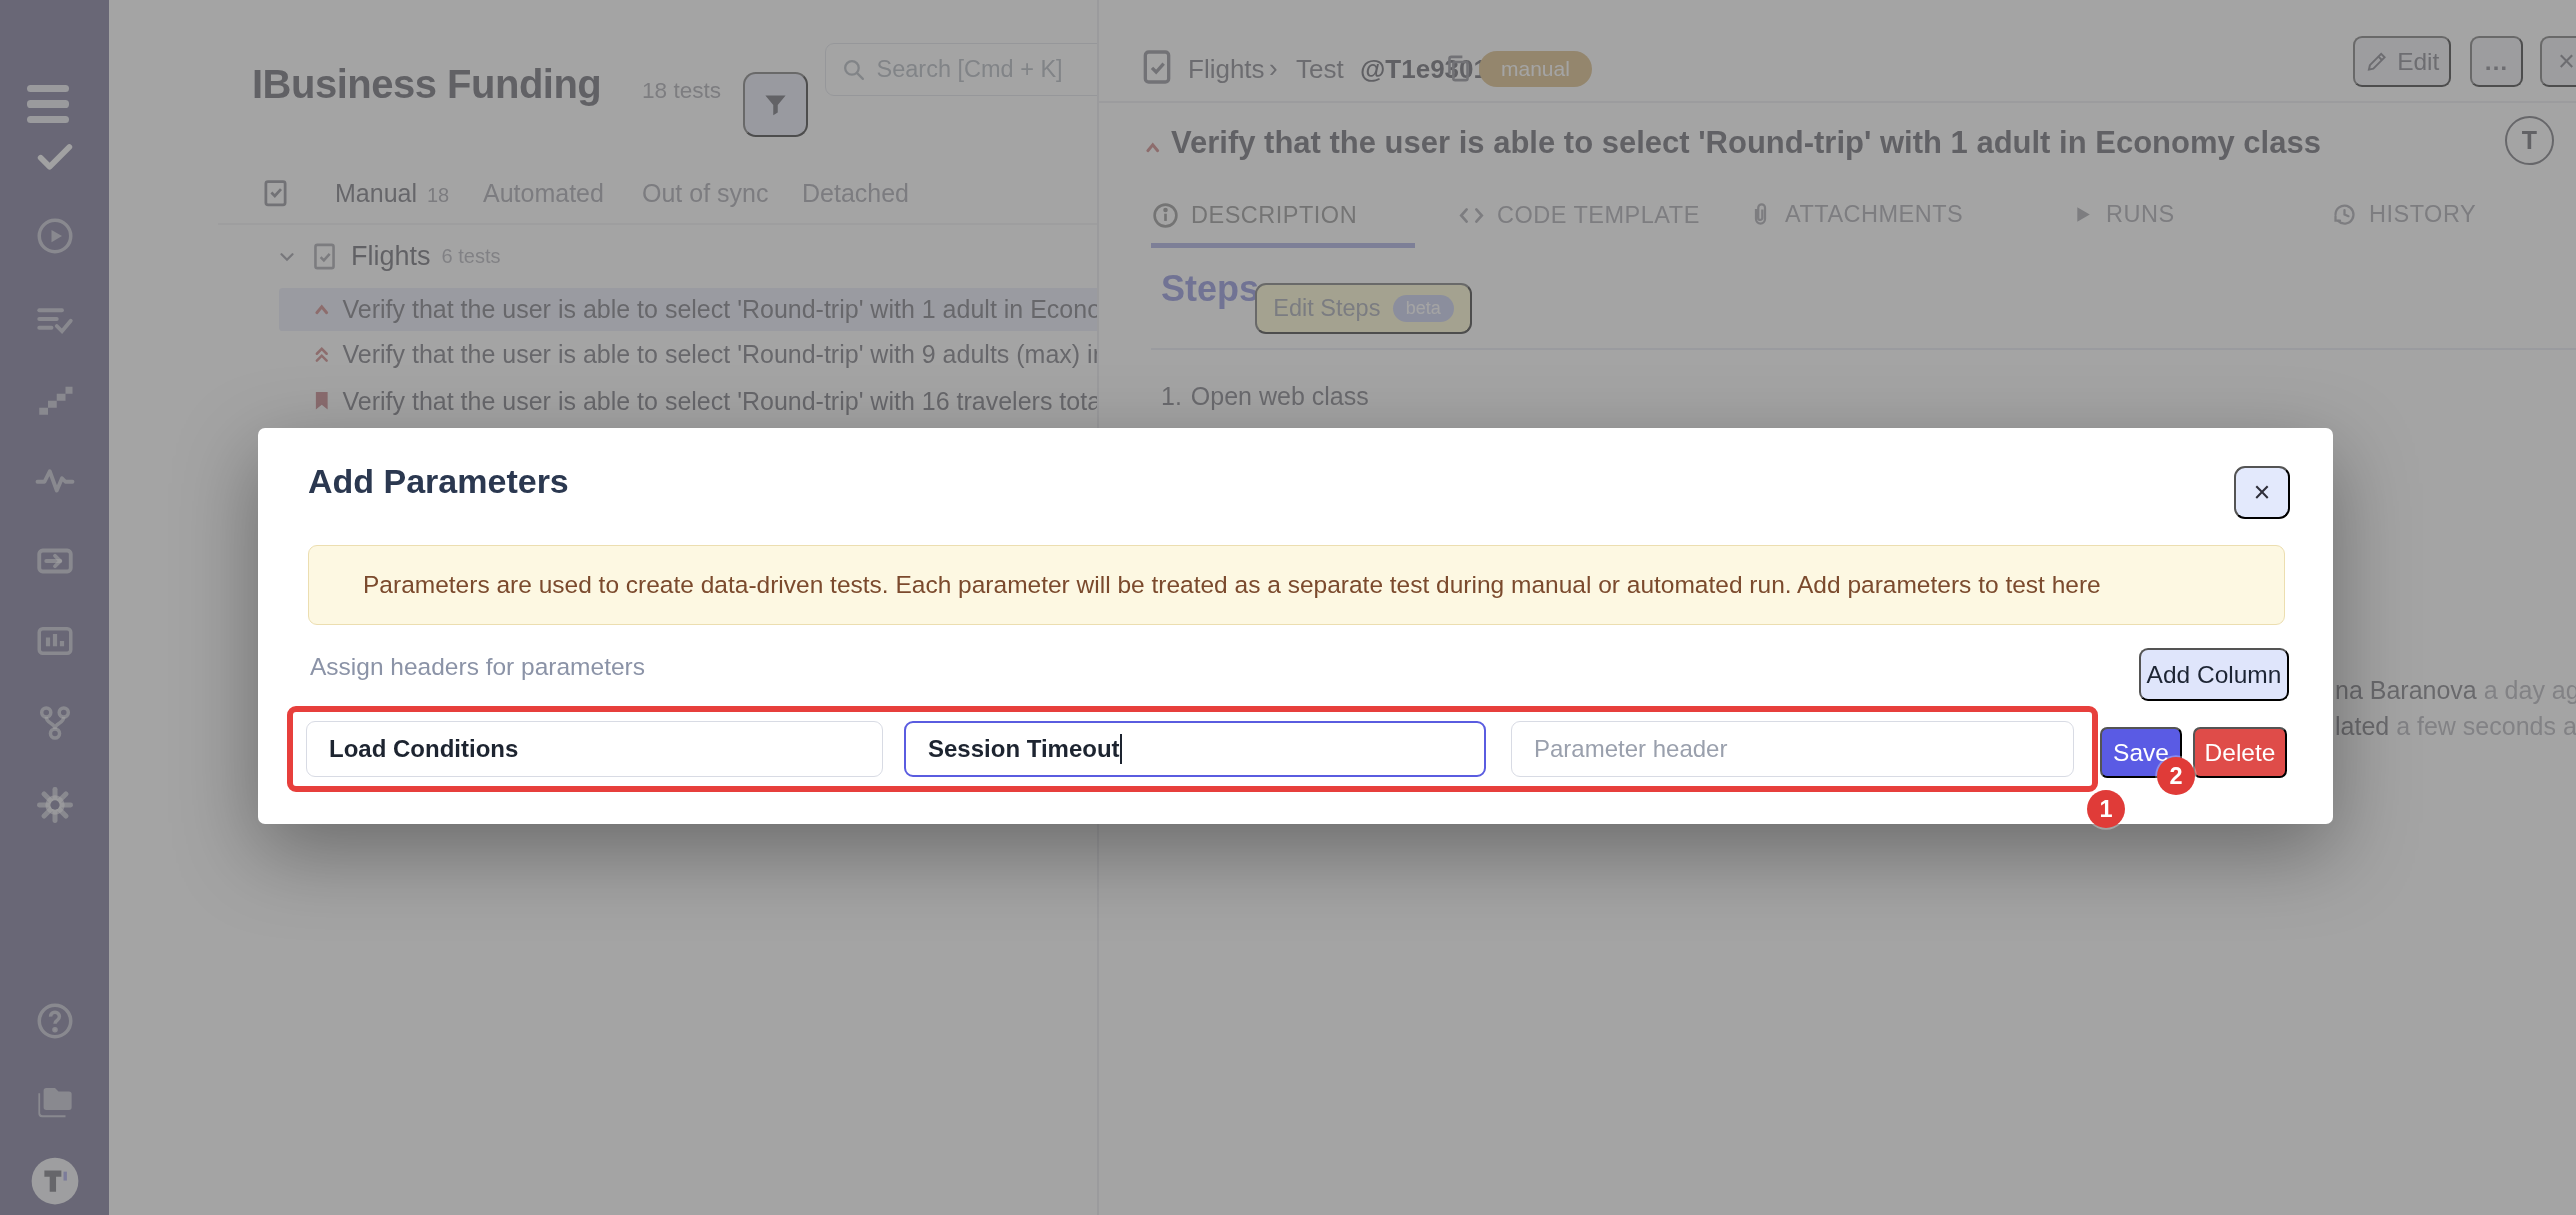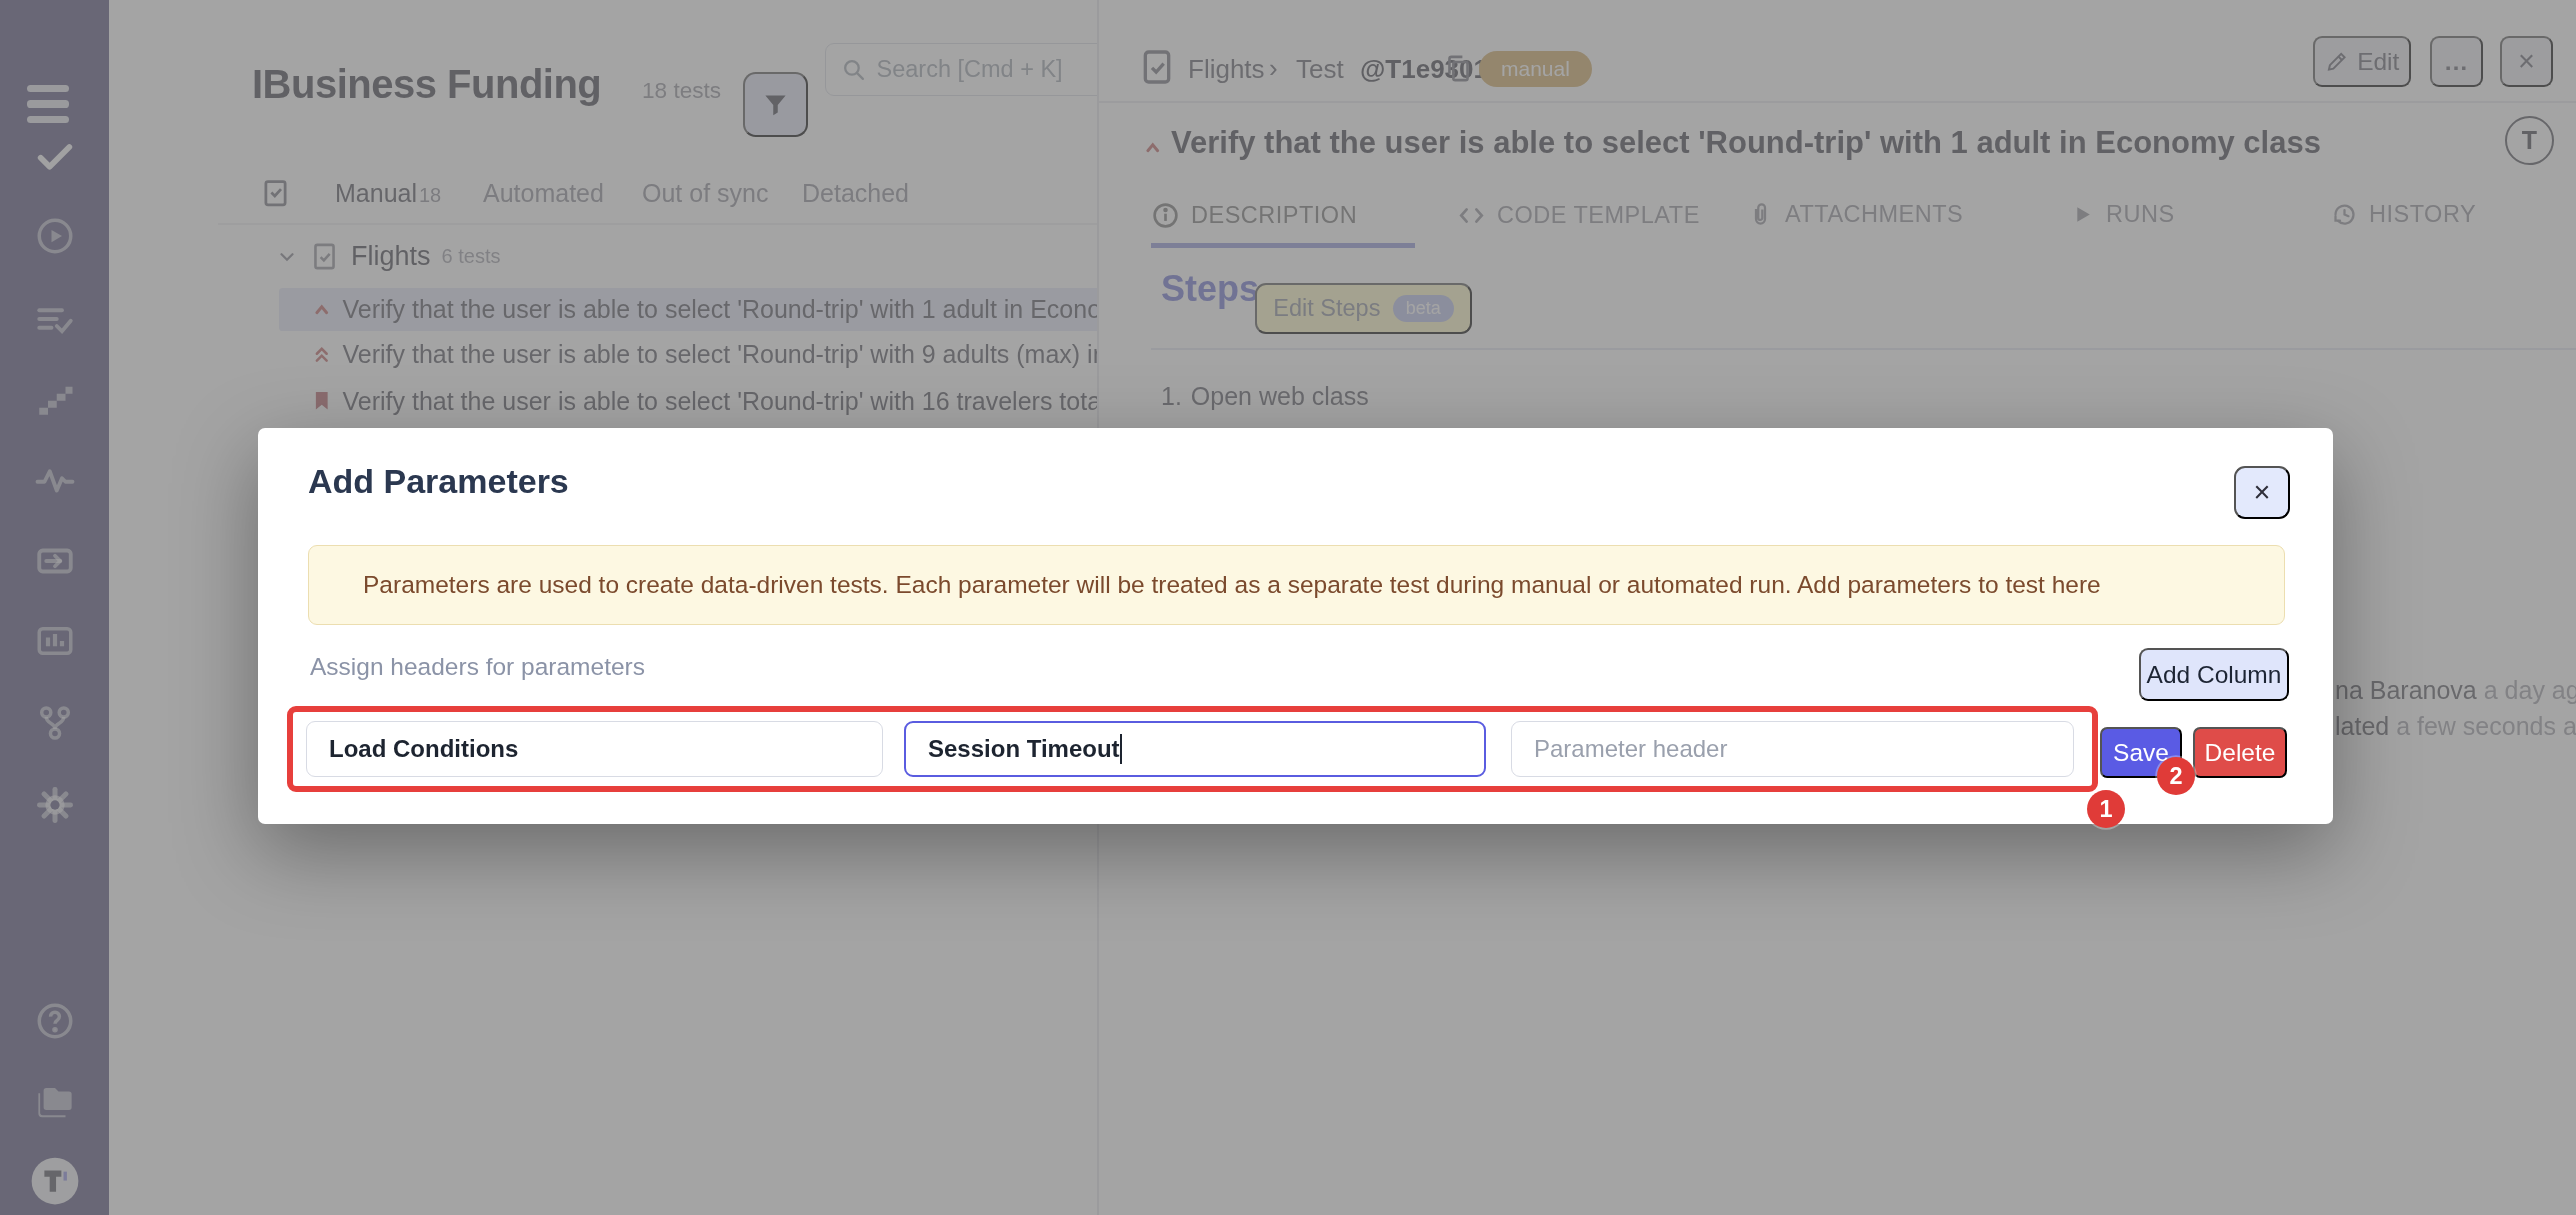--- a/index.html
+++ b/index.html
@@ -21,42 +21,42 @@
   #panel-divider { position:absolute; left:1097px; top:0; width:1.8px; height:1216px; background:#e4e4ea; z-index:11; }
   #lp-title { position:absolute; left:143px; top:62px; font-size:40px; font-weight:bold; color:#3b3b46; letter-spacing:-0.5px; }
   #lp-count { position:absolute; left:533px; top:78px; font-size:22.6px; color:#8d8d97; }
   #filter-btn { position:absolute; left:634px; top:72px; width:65px; height:65px; background:#dfe2f4; border-radius:12.7px; display:flex; align-items:center; justify-content:center; color:#3e3e4a; }
   #search-box { position:absolute; left:716px; top:43px; width:284px; height:53px; border:1.8px solid #d6d9e2; border-radius:9px; background:#fff; display:flex; align-items:center; padding-left:14.5px; }
   #search-box input { border:none; outline:none; font-size:23.5px; color:#4a4a55; width:217px; background:transparent; font-family:inherit; }
   #search-box input::placeholder { color:#9aa0ab; }
 
   .lp-tab { position:absolute; top:179px; font-size:25px; color:#8b8b95; }
   .lp-tab.active { color:#4b4b55; }
-  .lp-tab .cnt { font-size:20px; margin-left:2px; color:#8b8b95; }
+  .lp-tab .cnt { font-size:20px; margin-left:10px; color:#8b8b95; }
   #lp-tabs-icon { position:absolute; left:150px; top:176px; color:#6e6e78; }
   #lp-tabs-divider { position:absolute; left:109px; top:223px; width:988px; height:1.8px; background:#ececf1; }
 
   
   .tree-caret { color:#7d7d88; }
   #flights-row { position:absolute; left:167px; top:241px; display:flex; align-items:center; gap:11px; }
   #flights-row .lbl { font-size:27px; color:#3d3d47; }
   #flights-row .cnt { font-size:20px; color:#9a9aa3; }
   .test-row { position:absolute; left:201px; height:42px; display:flex; align-items:center; gap:9px; width:896px; overflow:hidden; white-space:nowrap; }
   .test-row .t { font-size:25px; color:#4e4e58; }
   #sel-bg { position:absolute; left:170px; top:288px; width:927px; height:43px; background:#e2e5f5; border-radius:3.6px; }
   .suite-row { position:absolute; left:172px; height:42px; display:flex; align-items:center; gap:11px; width:925px; overflow:hidden; white-space:nowrap; }
   .suite-row .t { font-size:25px; color:#4e4e58; }
 
   
   #right-panel { position:absolute; left:1099px; top:0; width:1477px; height:1216px; background:#fff; overflow:hidden; }
   #rp-head-divider { position:absolute; left:0; top:101px; width:1477px; height:1.8px; background:#e8e8ee; }
   .crumb { font-size:26px; color:#5c5c66; }
   .crumb.id { font-weight:bold; color:#3a3a44; }
   #manual-badge { position:absolute; left:380px; top:51px; height:36px; padding:0 22px; background:#cfa75f; border-radius:18px; color:#fff; font-size:21px; display:flex; align-items:center; }
-  .rp-btn { position:absolute; top:36px; height:51px; background:#e9e9f1; border-radius:9px; color:#5e5e69; font-size:24.5px; display:flex; align-items:center; justify-content:center; gap:9px; }
+  .rp-btn { position:absolute; top:36px; height:51px; background:#e9e9f1; border-radius:9px; color:#5e5e69; font-size:24.5px; display:flex; align-items:center; justify-content:center; gap:9px;margin-left:40px; }
   #rt-title { position:absolute; left:72px; top:125px; font-size:31px; font-weight:bold; color:#3d3d47; width:1322px; white-space:nowrap; overflow:hidden; }
   #rt-chevron { position:absolute; left:42px; top:136px; }
   #rt-badge { position:absolute; left:1406px; top:116px; width:49px; height:49px; border-radius:50%; border:2.7px solid #4c4c55; color:#3e3e48; font-size:25px; font-weight:bold; display:flex; align-items:center; justify-content:center; }
   .rp-tab { position:absolute; top:201px; display:flex; align-items:center; gap:11px; font-size:23.5px; color:#8d8d97; letter-spacing:0.5px; }
   .rp-tab.active { color:#737373; }
   #tab-underline { position:absolute; left:52px; top:243px; width:264px; height:4.5px; background:#8d92da; }
   #steps-heading { position:absolute; left:62px; top:268px; font-size:36px; font-weight:bold; color:#6a71cf; }
   #edit-steps-btn { position:absolute; left:156px; top:283px; height:51px; background:#fef9c3; border-radius:11px; display:flex; align-items:center; gap:12.7px; padding:0 16.3px; font-size:23.5px; color:#878b99; }
   #beta-badge { background:#b6beea; color:#fff; font-size:18px; border-radius:13.6px; padding:2.7px 12.7px; }
   #steps-divider { position:absolute; left:52px; top:348px; width:1426px; height:1.8px; background:#e2e5f0; }

